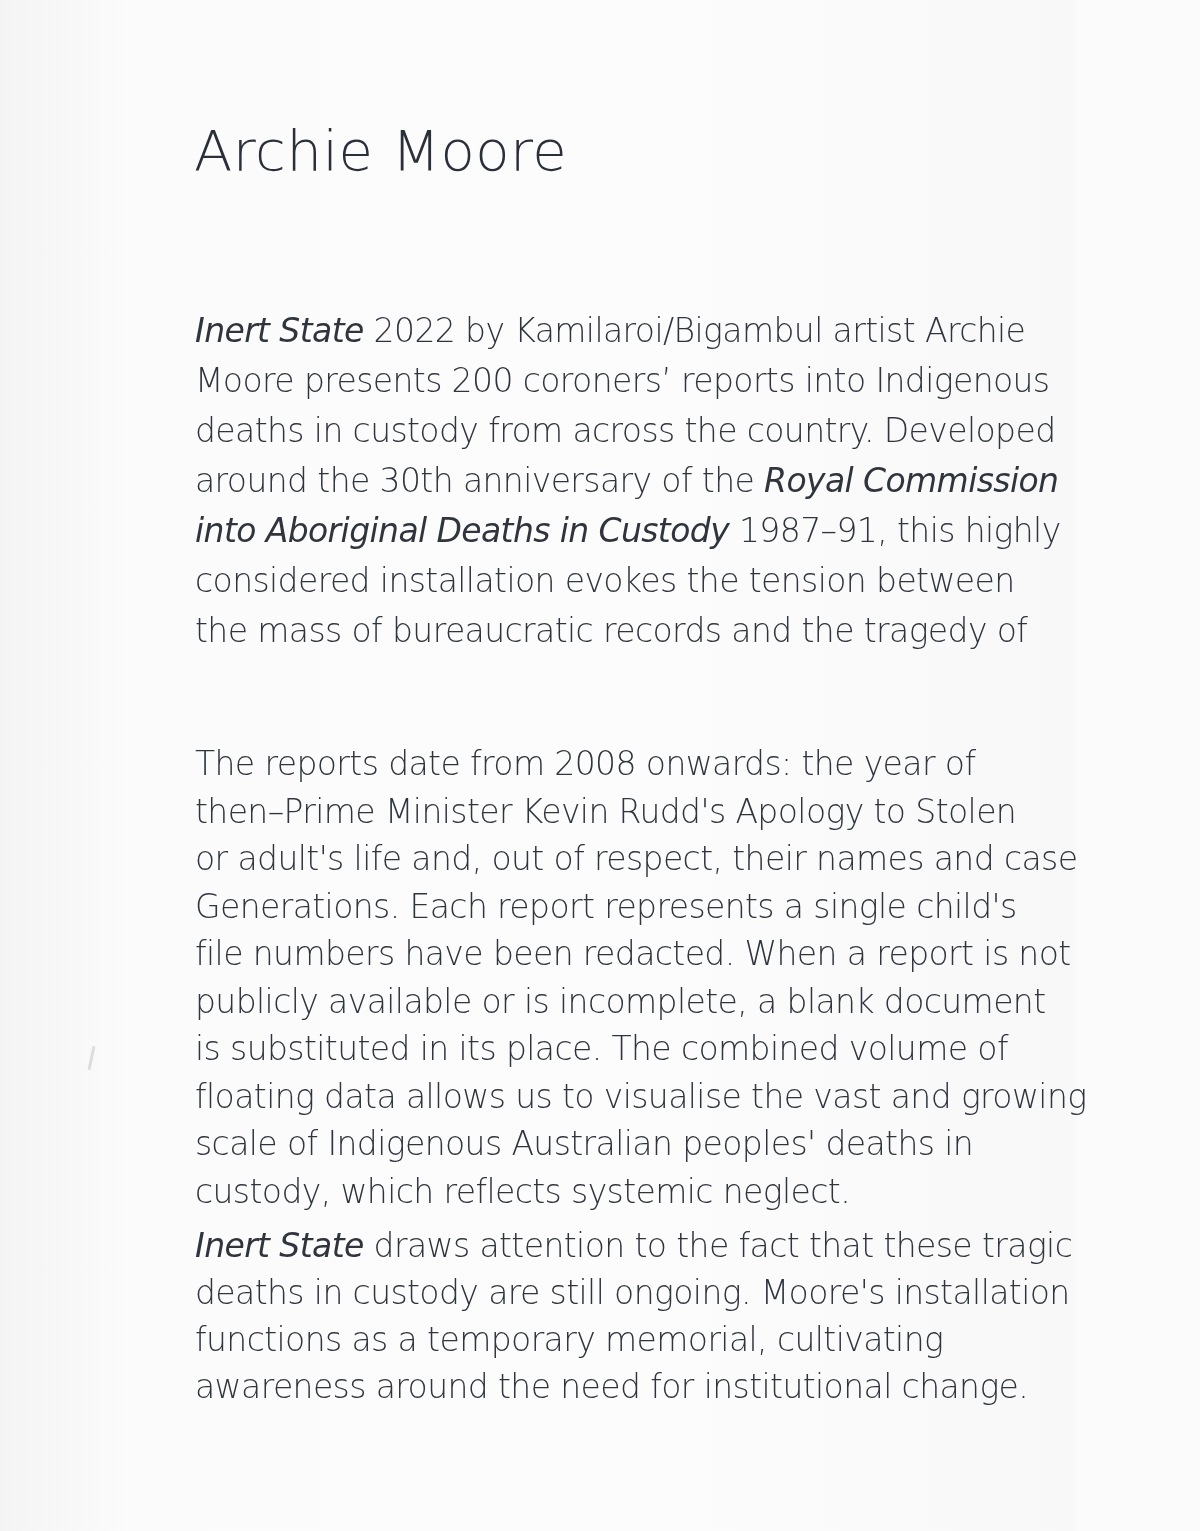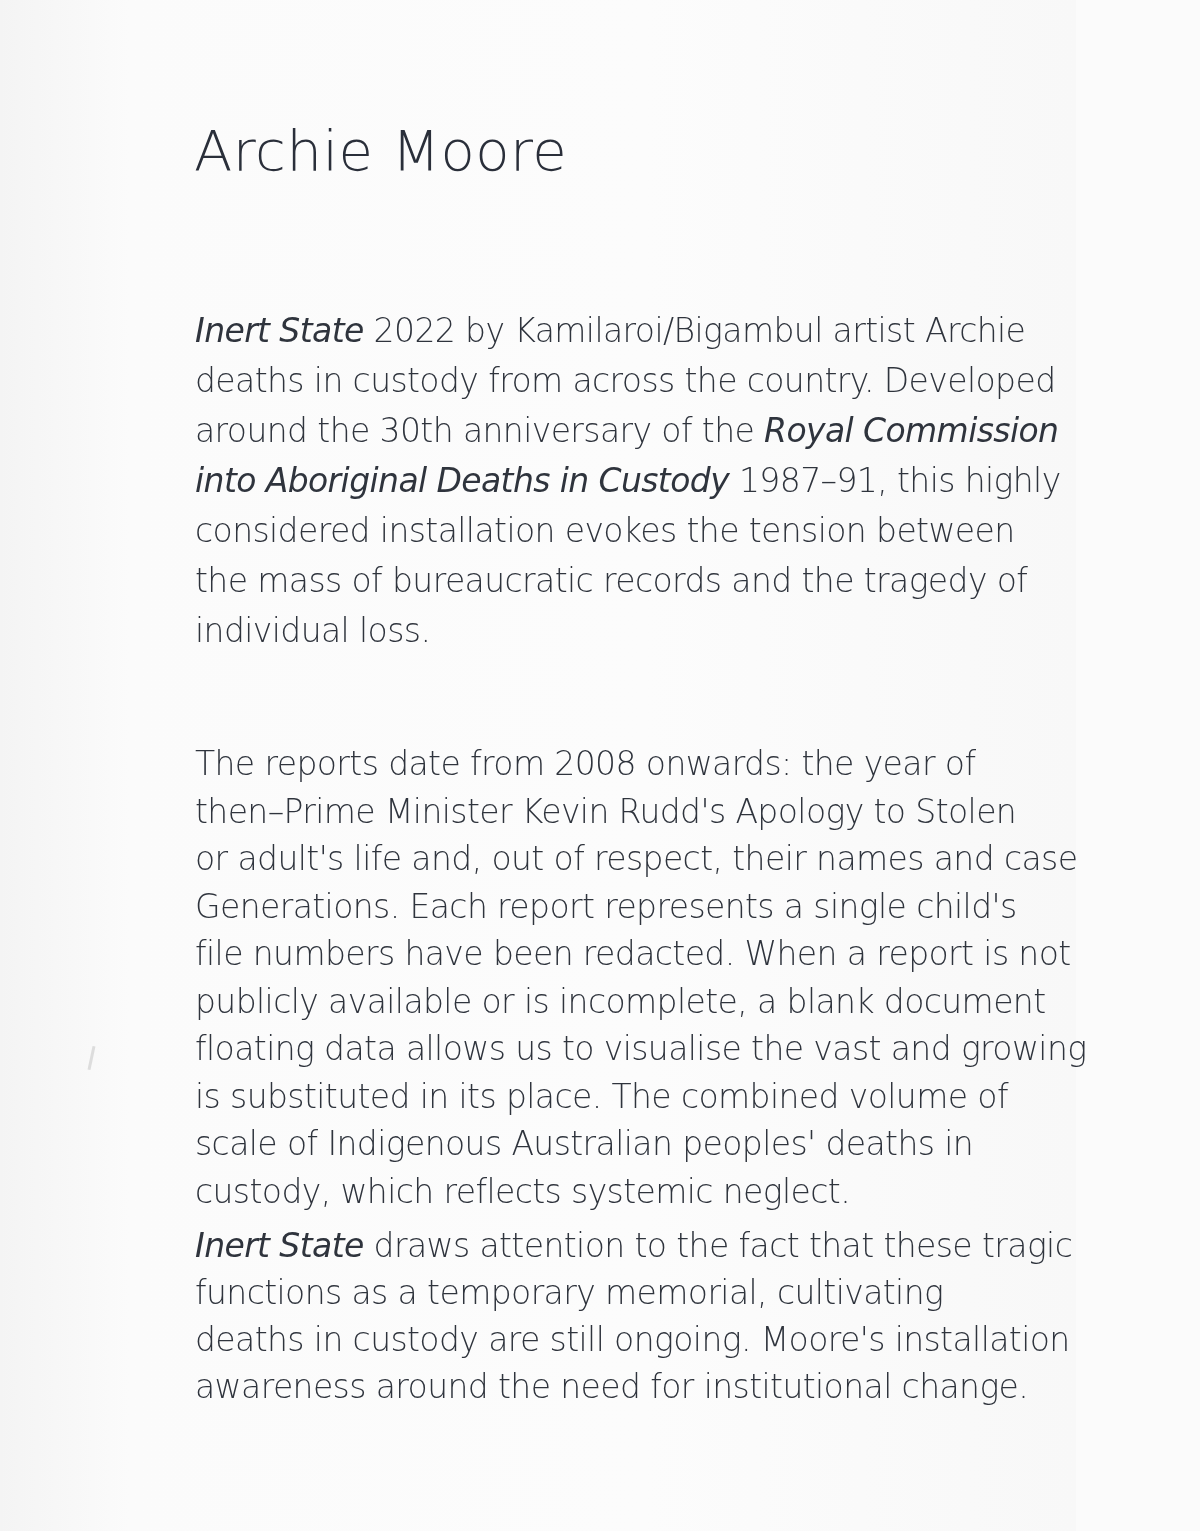--- a/index.html
+++ b/index.html
@@ -67,42 +67,42 @@
   </style>
 </head>
 <body>
 
 <div class="page">
 
   <h1 class="title">Archie Moore</h1>
 
   <div class="body-text p1">
     <span class="line"><em>Inert State</em><span> 2022 by Kamilaroi/Bigambul artist Archie</span></span>
+    <span class="line">Moore presents 200 coroners’ reports into Indigenous</span>
     <span class="line">deaths in custody from across the country. Developed</span>
     <span class="line"><span>around the 30th anniversary of the </span><em>Royal Commission</em></span>
     <span class="line"><em>into Aboriginal Deaths in Custody</em><span> 1987–91, this highly</span></span>
     <span class="line">considered installation evokes the tension between</span>
     <span class="line">the mass of bureaucratic records and the tragedy of</span>
-    <span class="line">individual loss.</span>
   </div>
 
   <div class="body-text p2">
     <span class="line">The reports date from 2008 onwards: the year of</span>
     <span class="line">then–Prime Minister Kevin Rudd's Apology to Stolen</span>
     <span class="line">or adult's life and, out of respect, their names and case</span>
     <span class="line">Generations. Each report represents a single child's</span>
     <span class="line">file numbers have been redacted. When a report is not</span>
     <span class="line">publicly available or is incomplete, a blank document</span>
+    <span class="line">is substituted in its place. The combined volume of</span>
     <span class="line">floating data allows us to visualise the vast and growing</span>
-    <span class="line">is substituted in its place. The combined volume of</span>
     <span class="line">scale of Indigenous Australian peoples' deaths in</span>
     <span class="line">custody, which reflects systemic neglect.</span>
   </div>
 
   <div class="body-text p3">
     <span class="line"><em>Inert State</em><span> draws attention to the fact that these tragic</span></span>
+    <span class="line">deaths in custody are still ongoing. Moore's installation</span>
     <span class="line">functions as a temporary memorial, cultivating</span>
-    <span class="line">deaths in custody are still ongoing. Moore's installation</span>
     <span class="line">awareness around the need for institutional change.</span>
   </div>
 
   <div class="scuff"></div>
 </div>
 
 </body></html>

